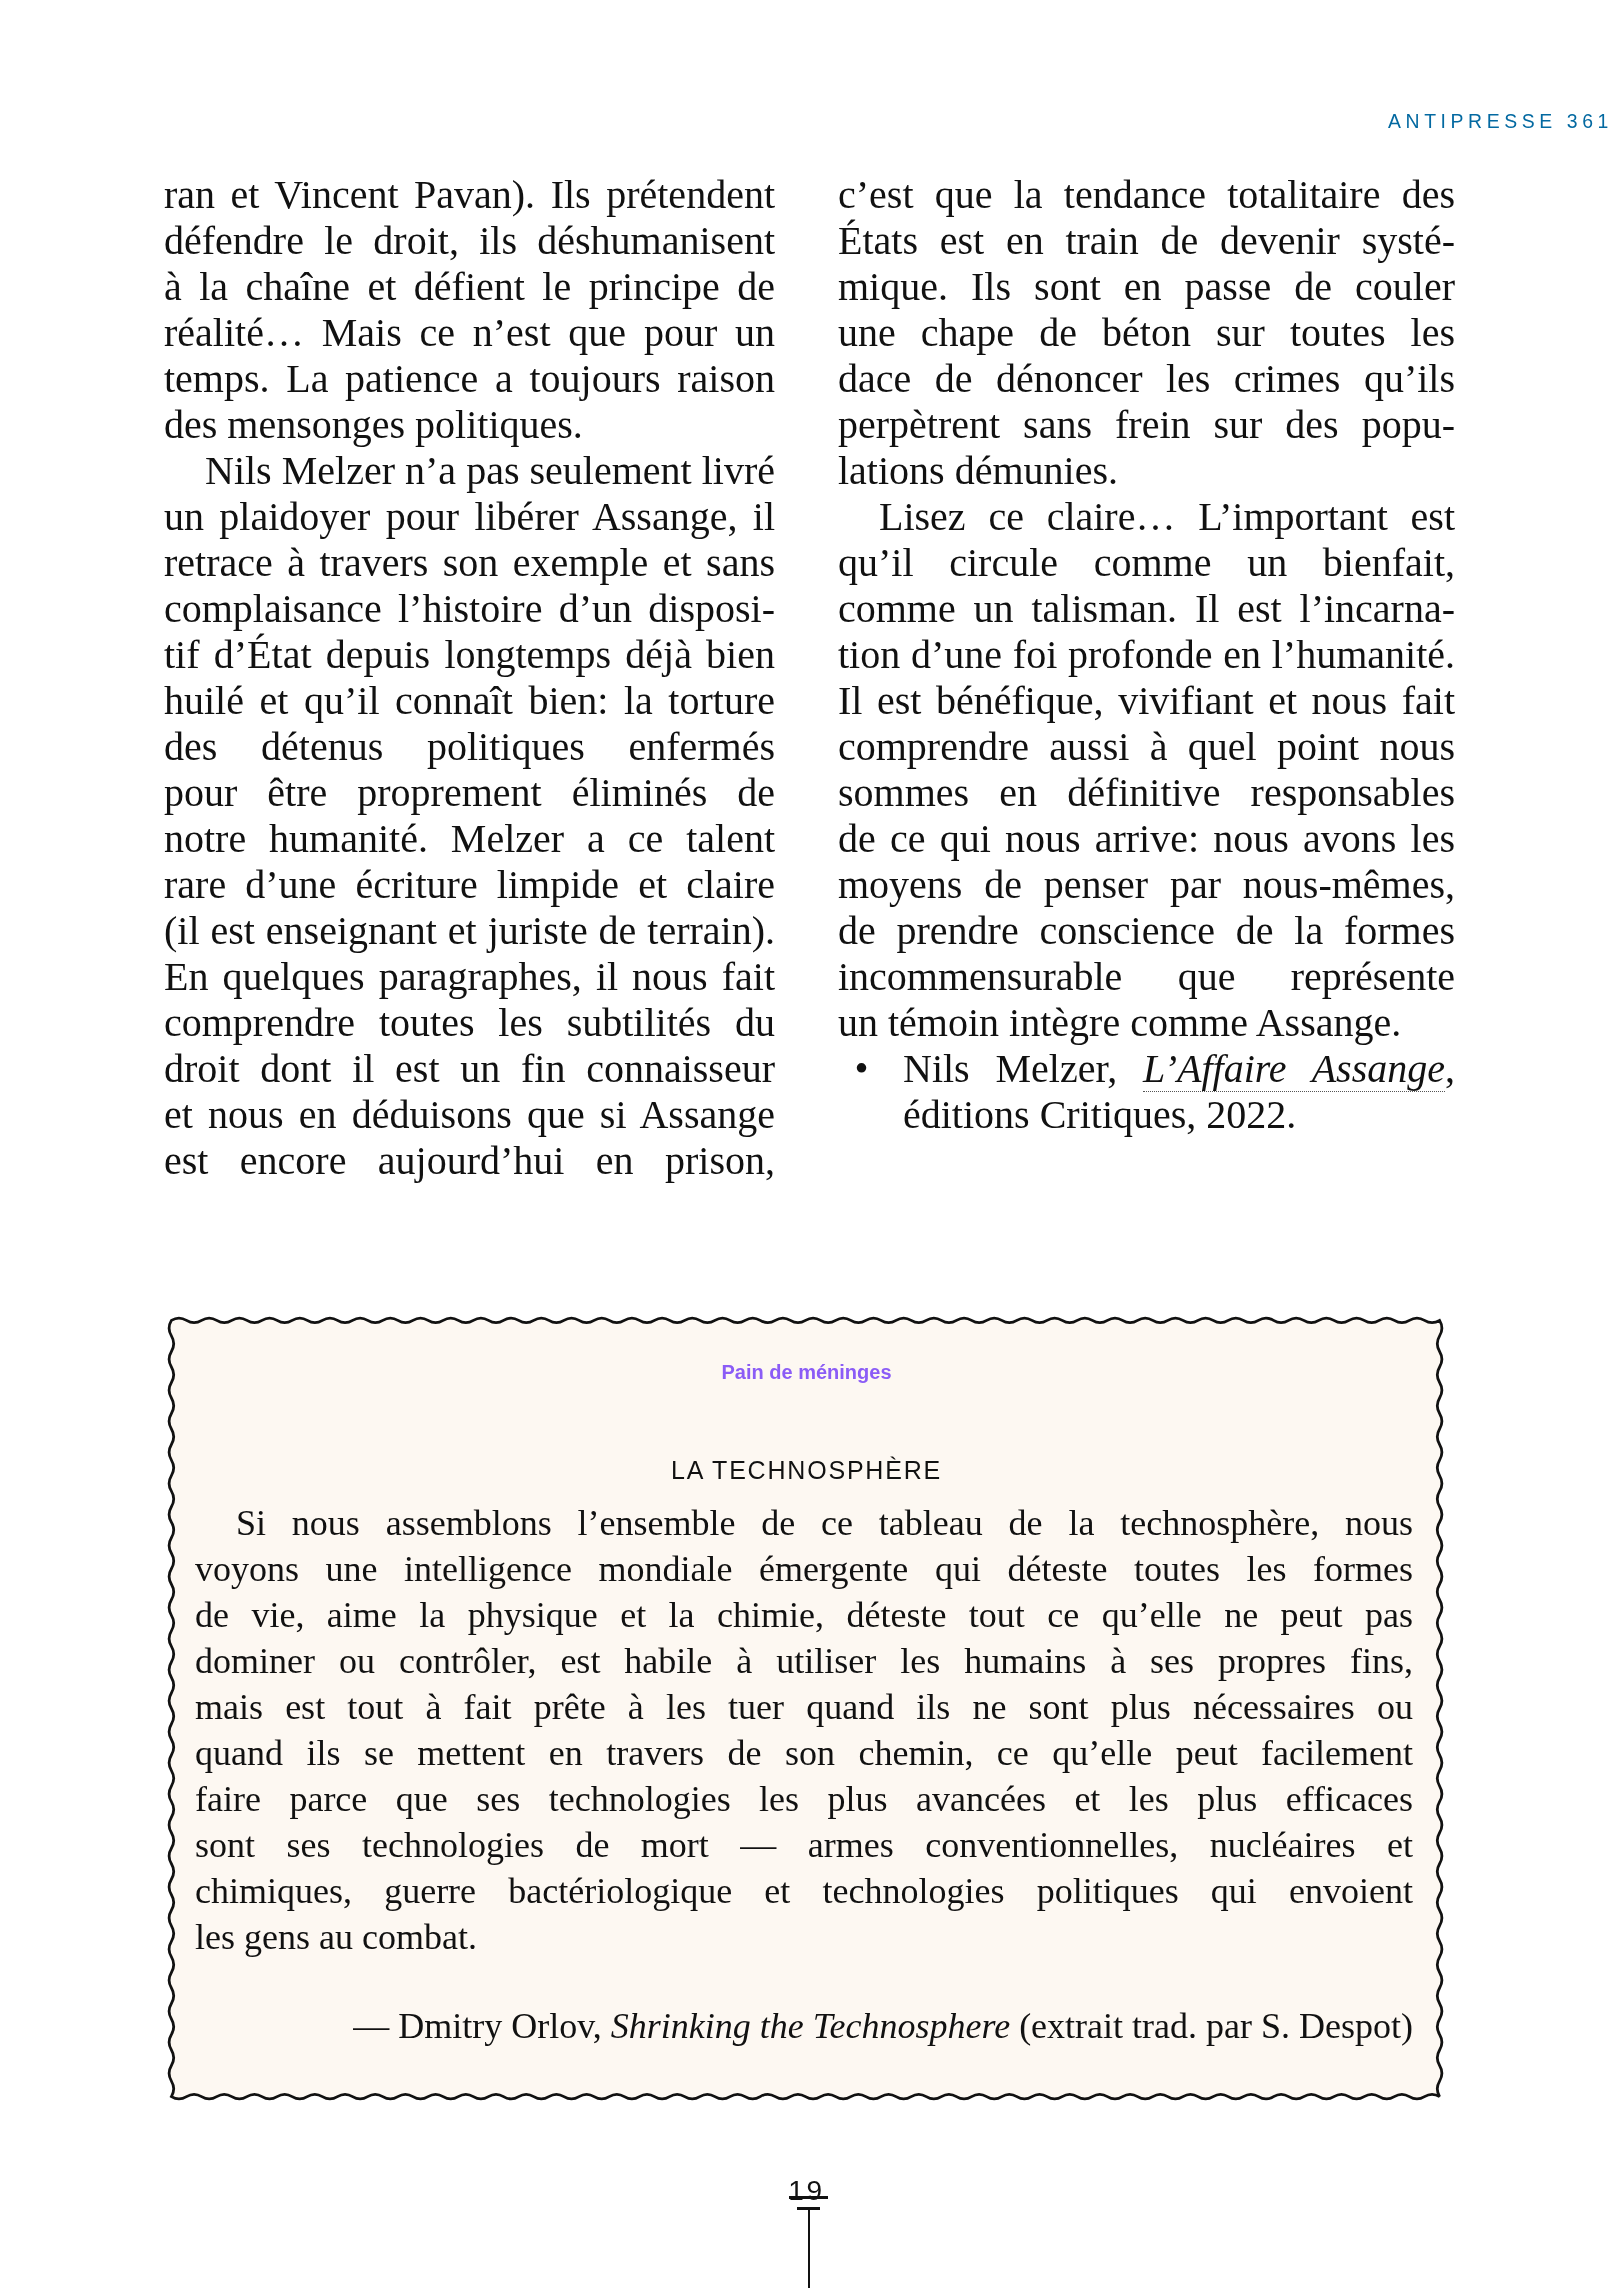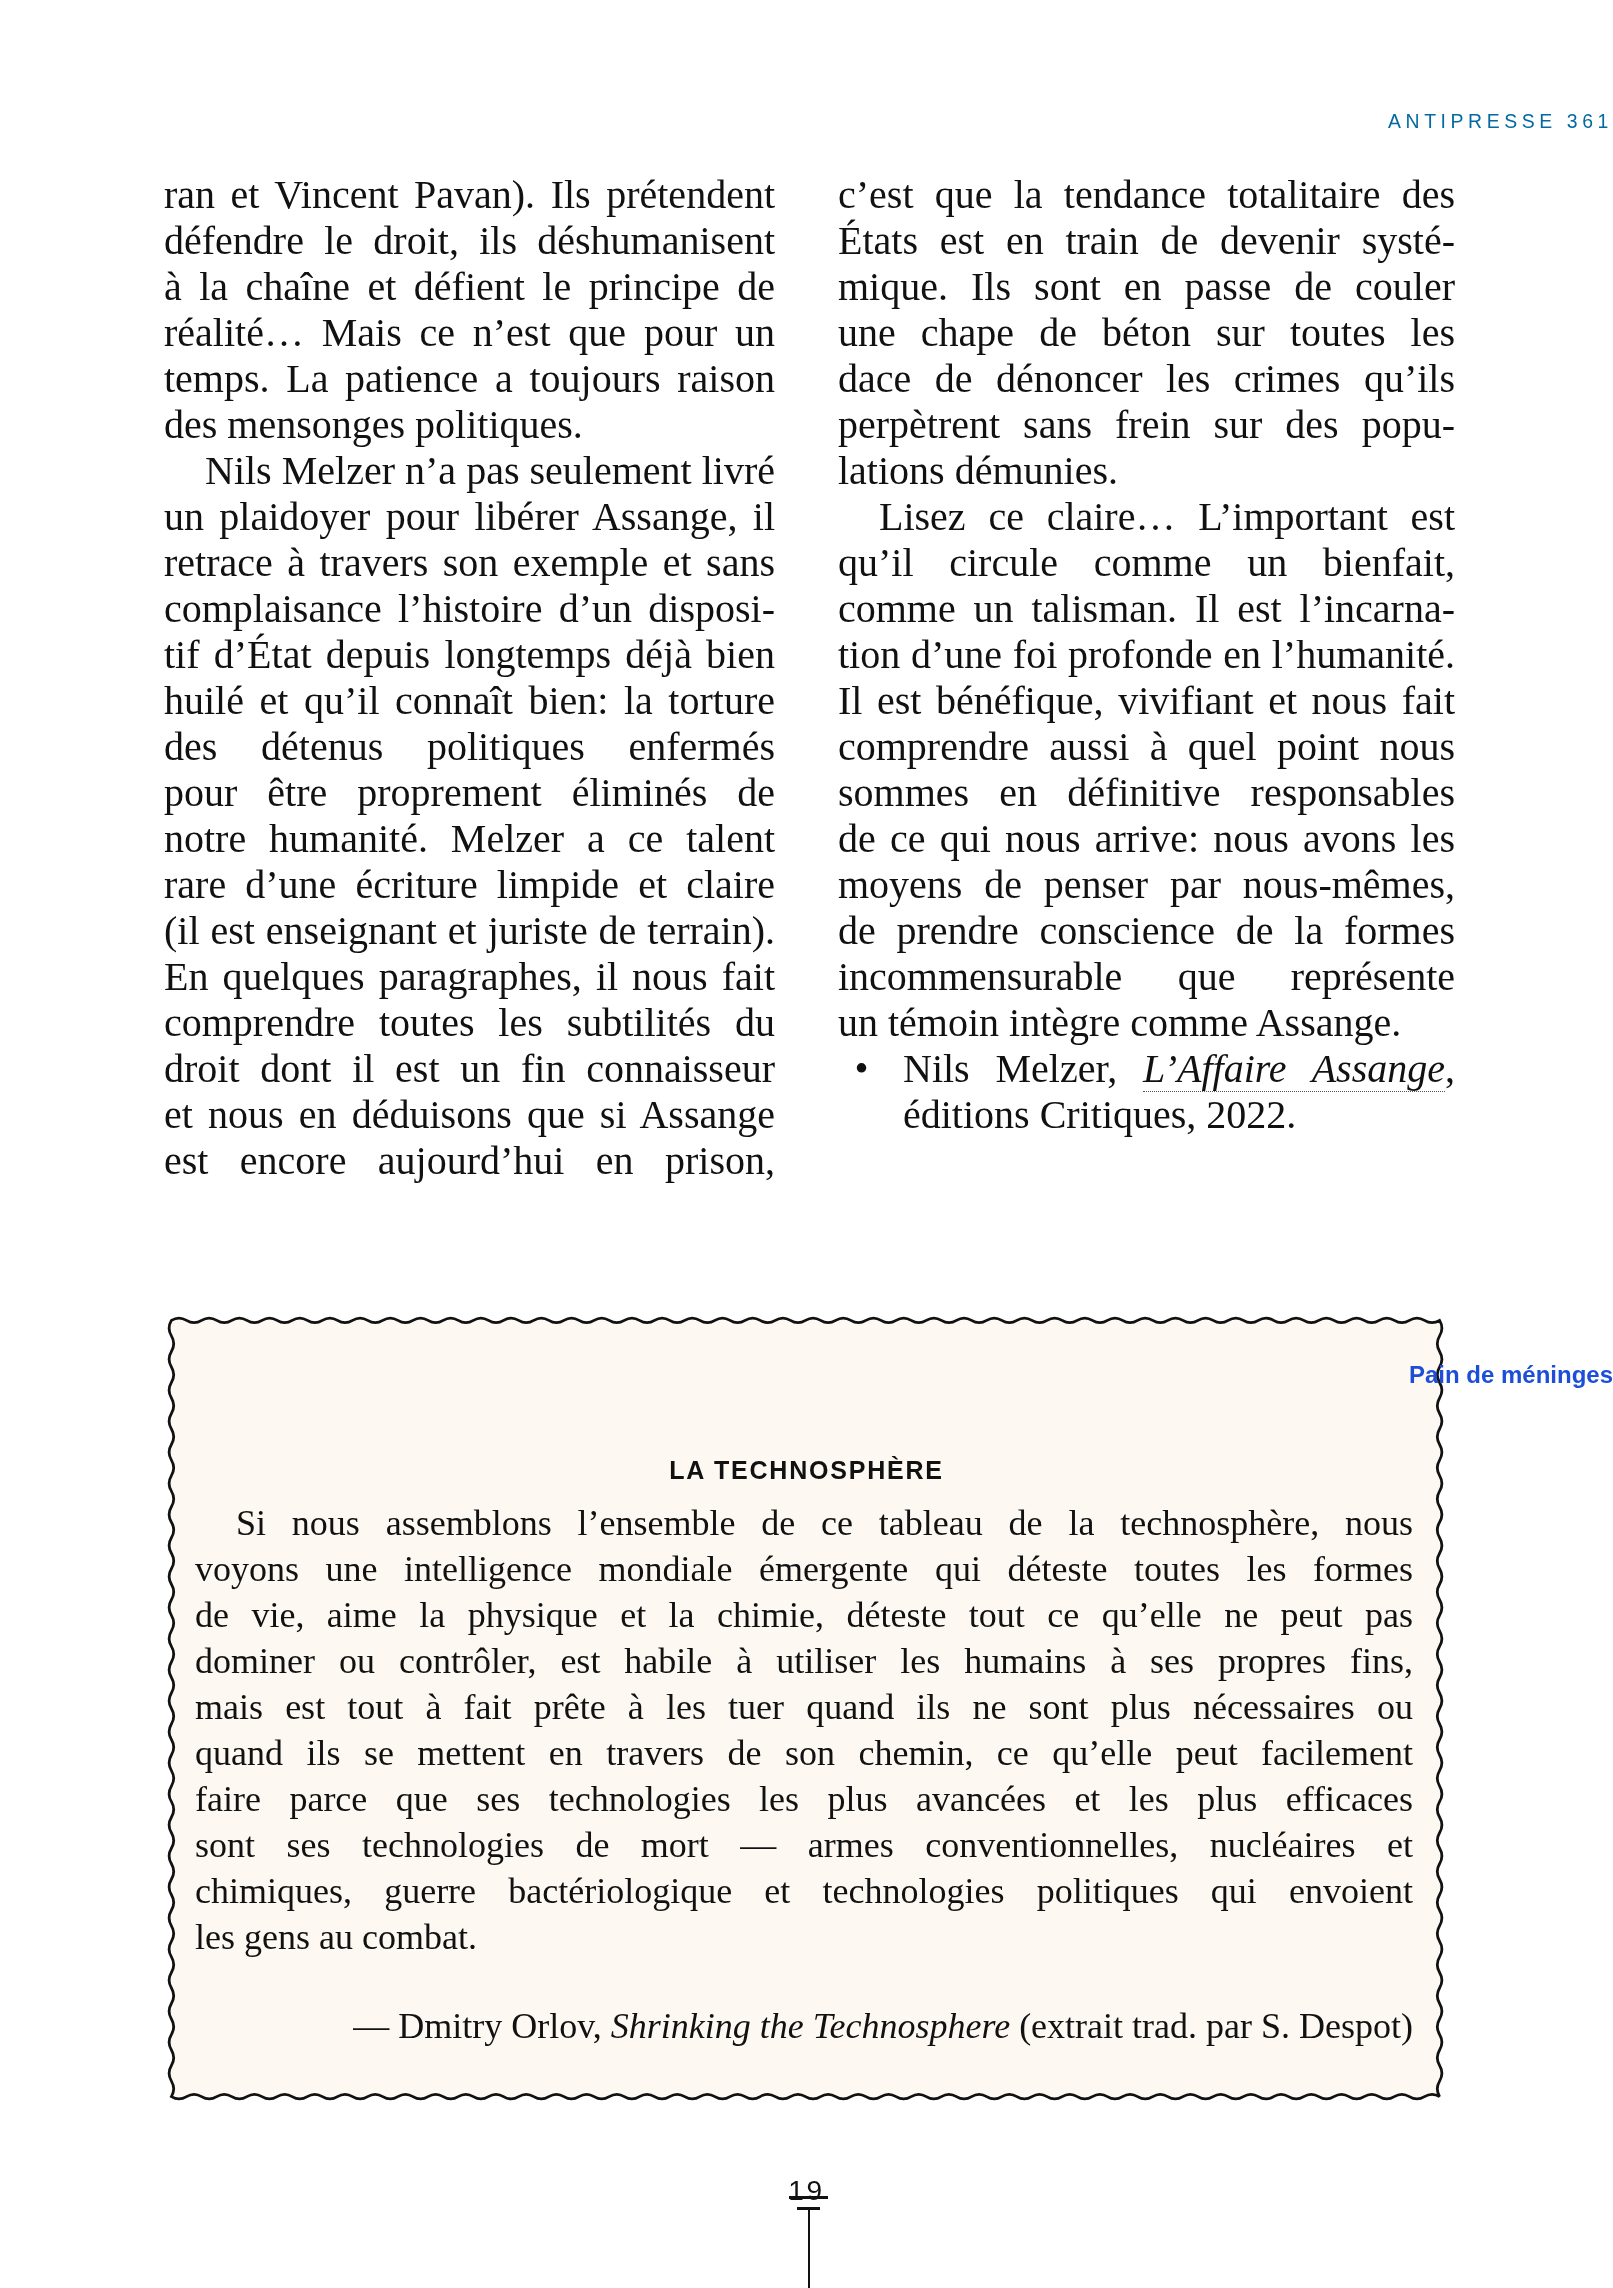--- a/index.html
+++ b/index.html
@@ -27,28 +27,28 @@
   .line.indent { padding-left:41px; }
   .bullet-row { position:relative; }
   .bullet-dot { position:absolute; left:16.6px; top:0; }
   .bullet-text { display:block; padding-left:65px; }
   .book-title { font-style:italic; border-bottom:1.8px dotted #555; }
   .box {
     position:absolute; left:164px; top:1313px; width:1283px; height:791px;
   }
   .box svg.frame { position:absolute; left:0; top:0; }
   .box-title {
-    position:absolute; top:1361px; left:0; width:1613px; text-align:right;
+    position:absolute; top:1361px; left:0; width:1613px; text-align:center;
     font-family:"Liberation Sans","DejaVu Sans",sans-serif;
-    font-weight:bold; font-size:24px; color:#1d4ed8;
+    font-weight:bold; font-size:20px; color:#8b5cf6;
   }
   .box-subtitle {
     position:absolute; top:1456px; left:0; width:1613px; text-align:center;
     font-family:"Liberation Sans","DejaVu Sans",sans-serif;
-    font-weight:bold; font-size:25px; letter-spacing:1.8px; color:#111;
+    font-weight:normal; font-size:25px; letter-spacing:1.8px; color:#111;
   }
   .box-body {
     position:absolute; left:195px; top:1500px; width:1218px;
     font-size:36px; line-height:46px;
   }
   .box-attrib {
     position:absolute; left:195px; top:2003px; width:1218px; text-align:right;
     font-size:36px; line-height:46px; white-space:nowrap;
   }
   .box-attrib .it { font-style:italic; }

